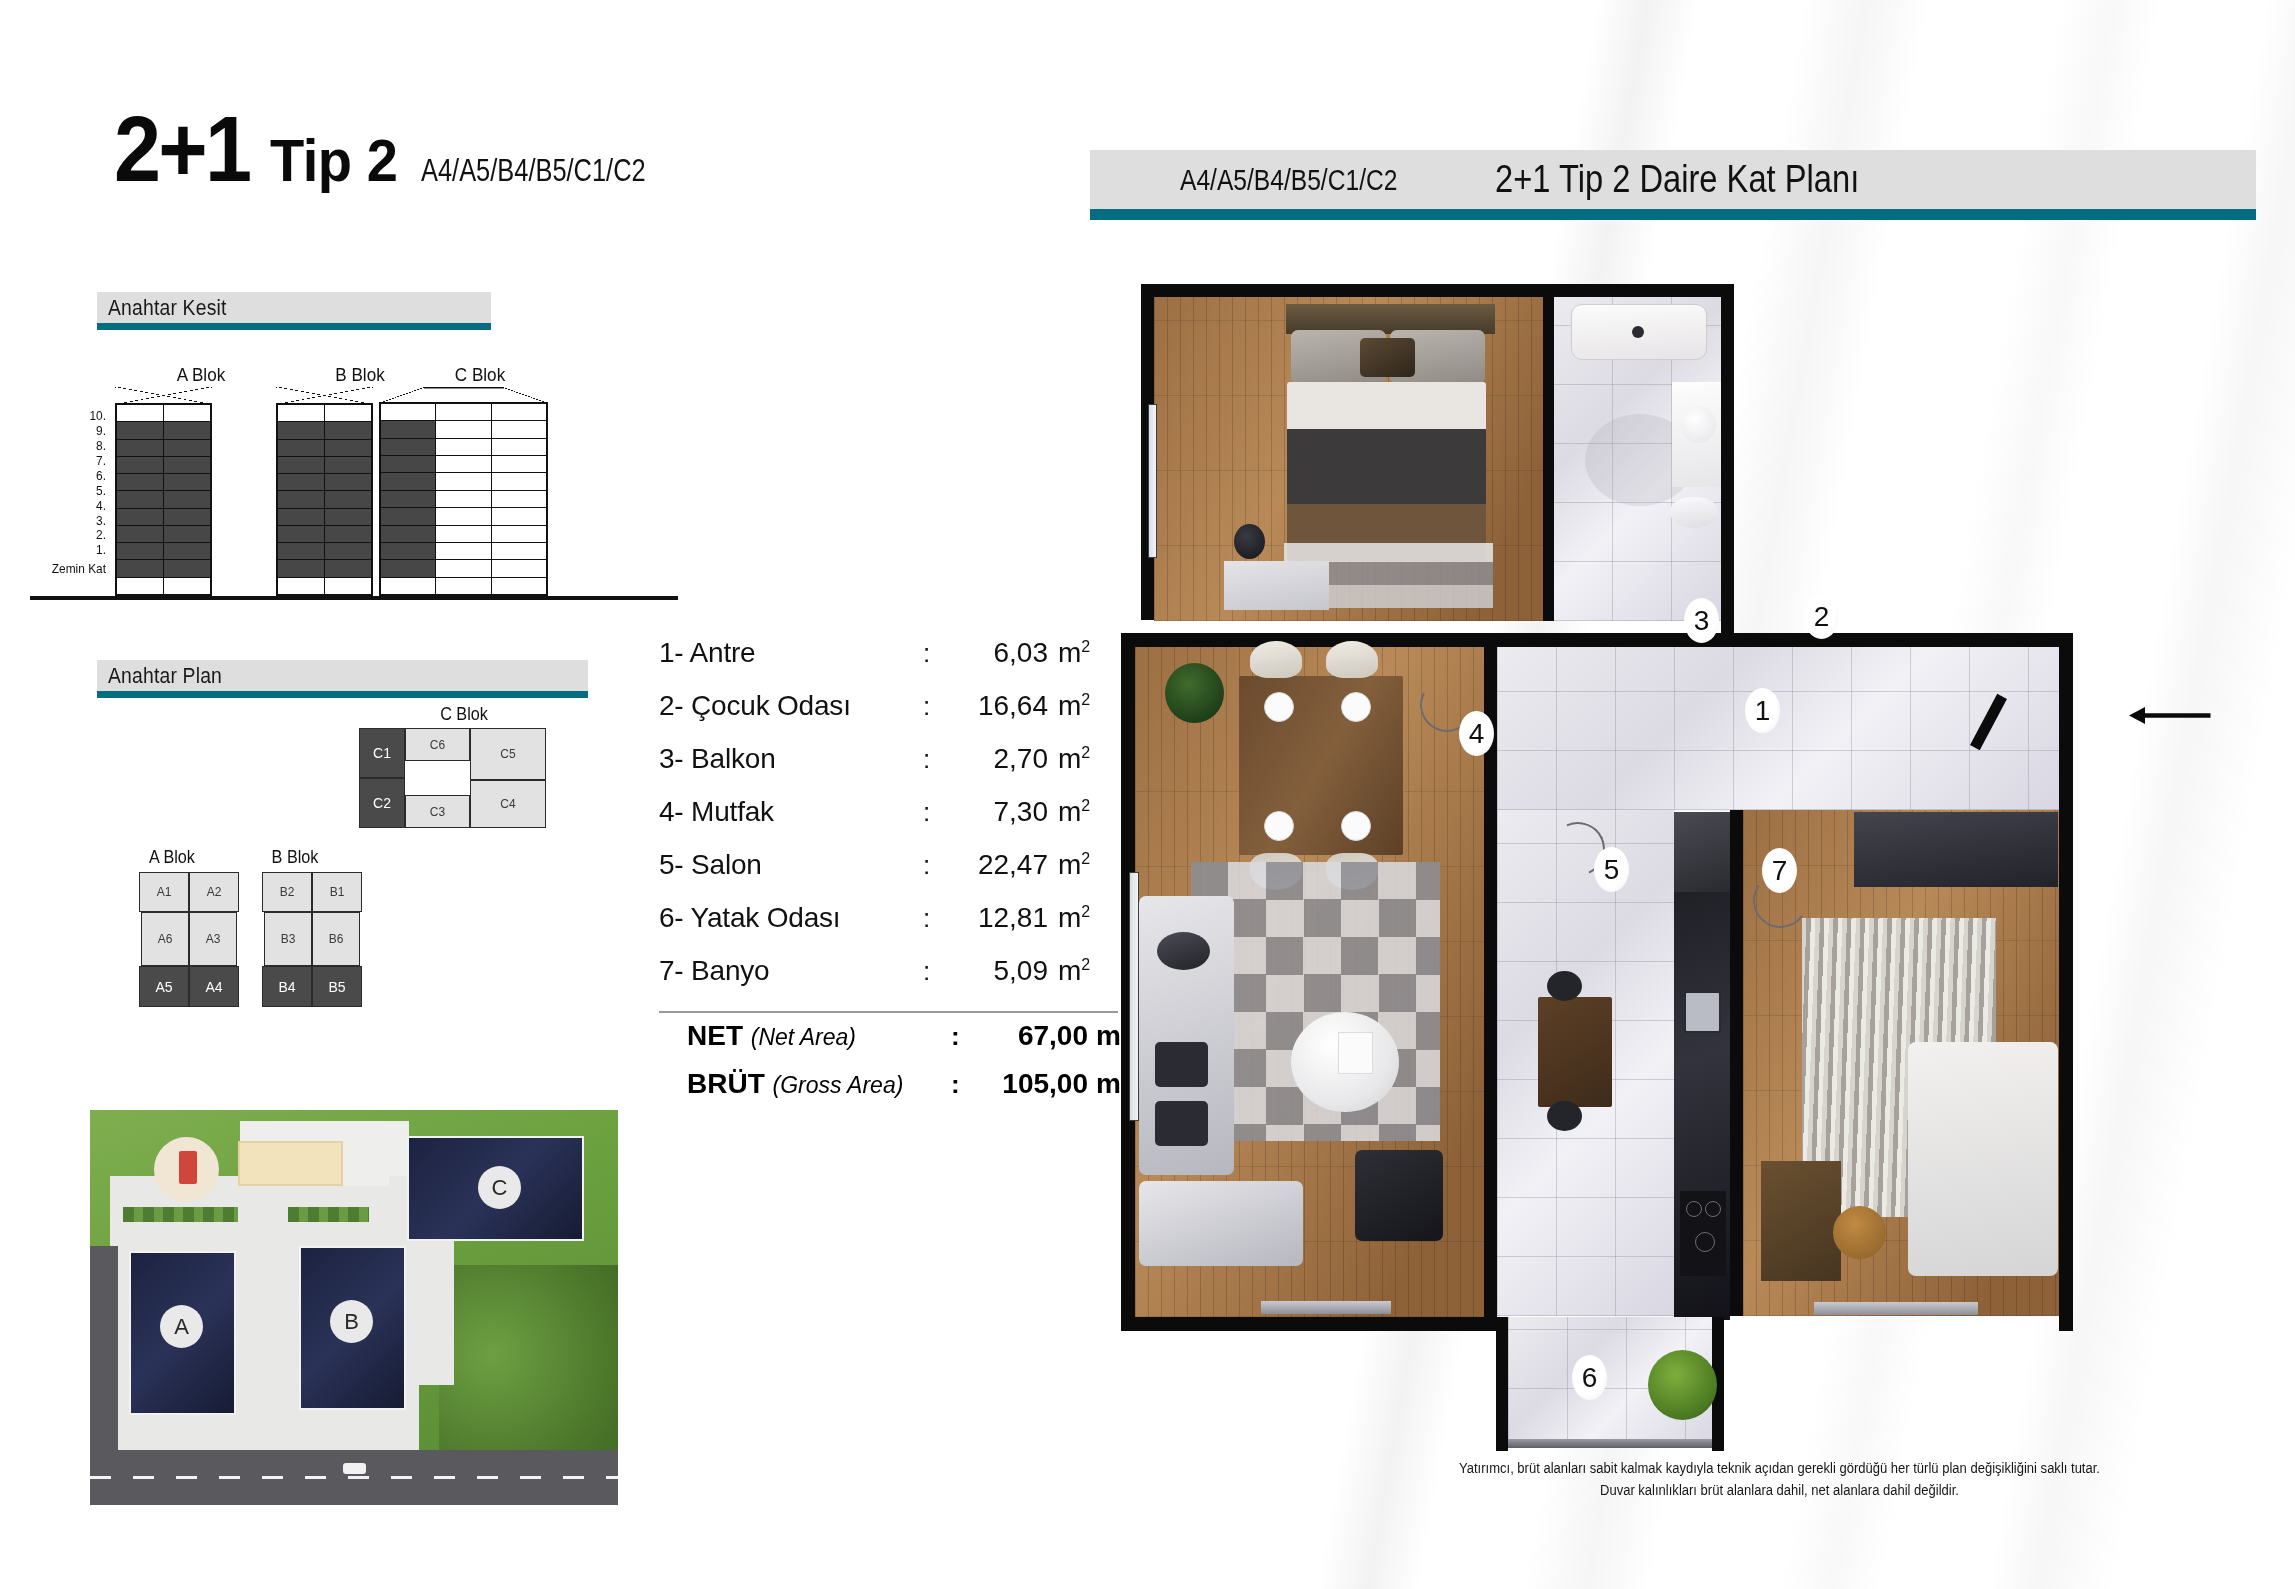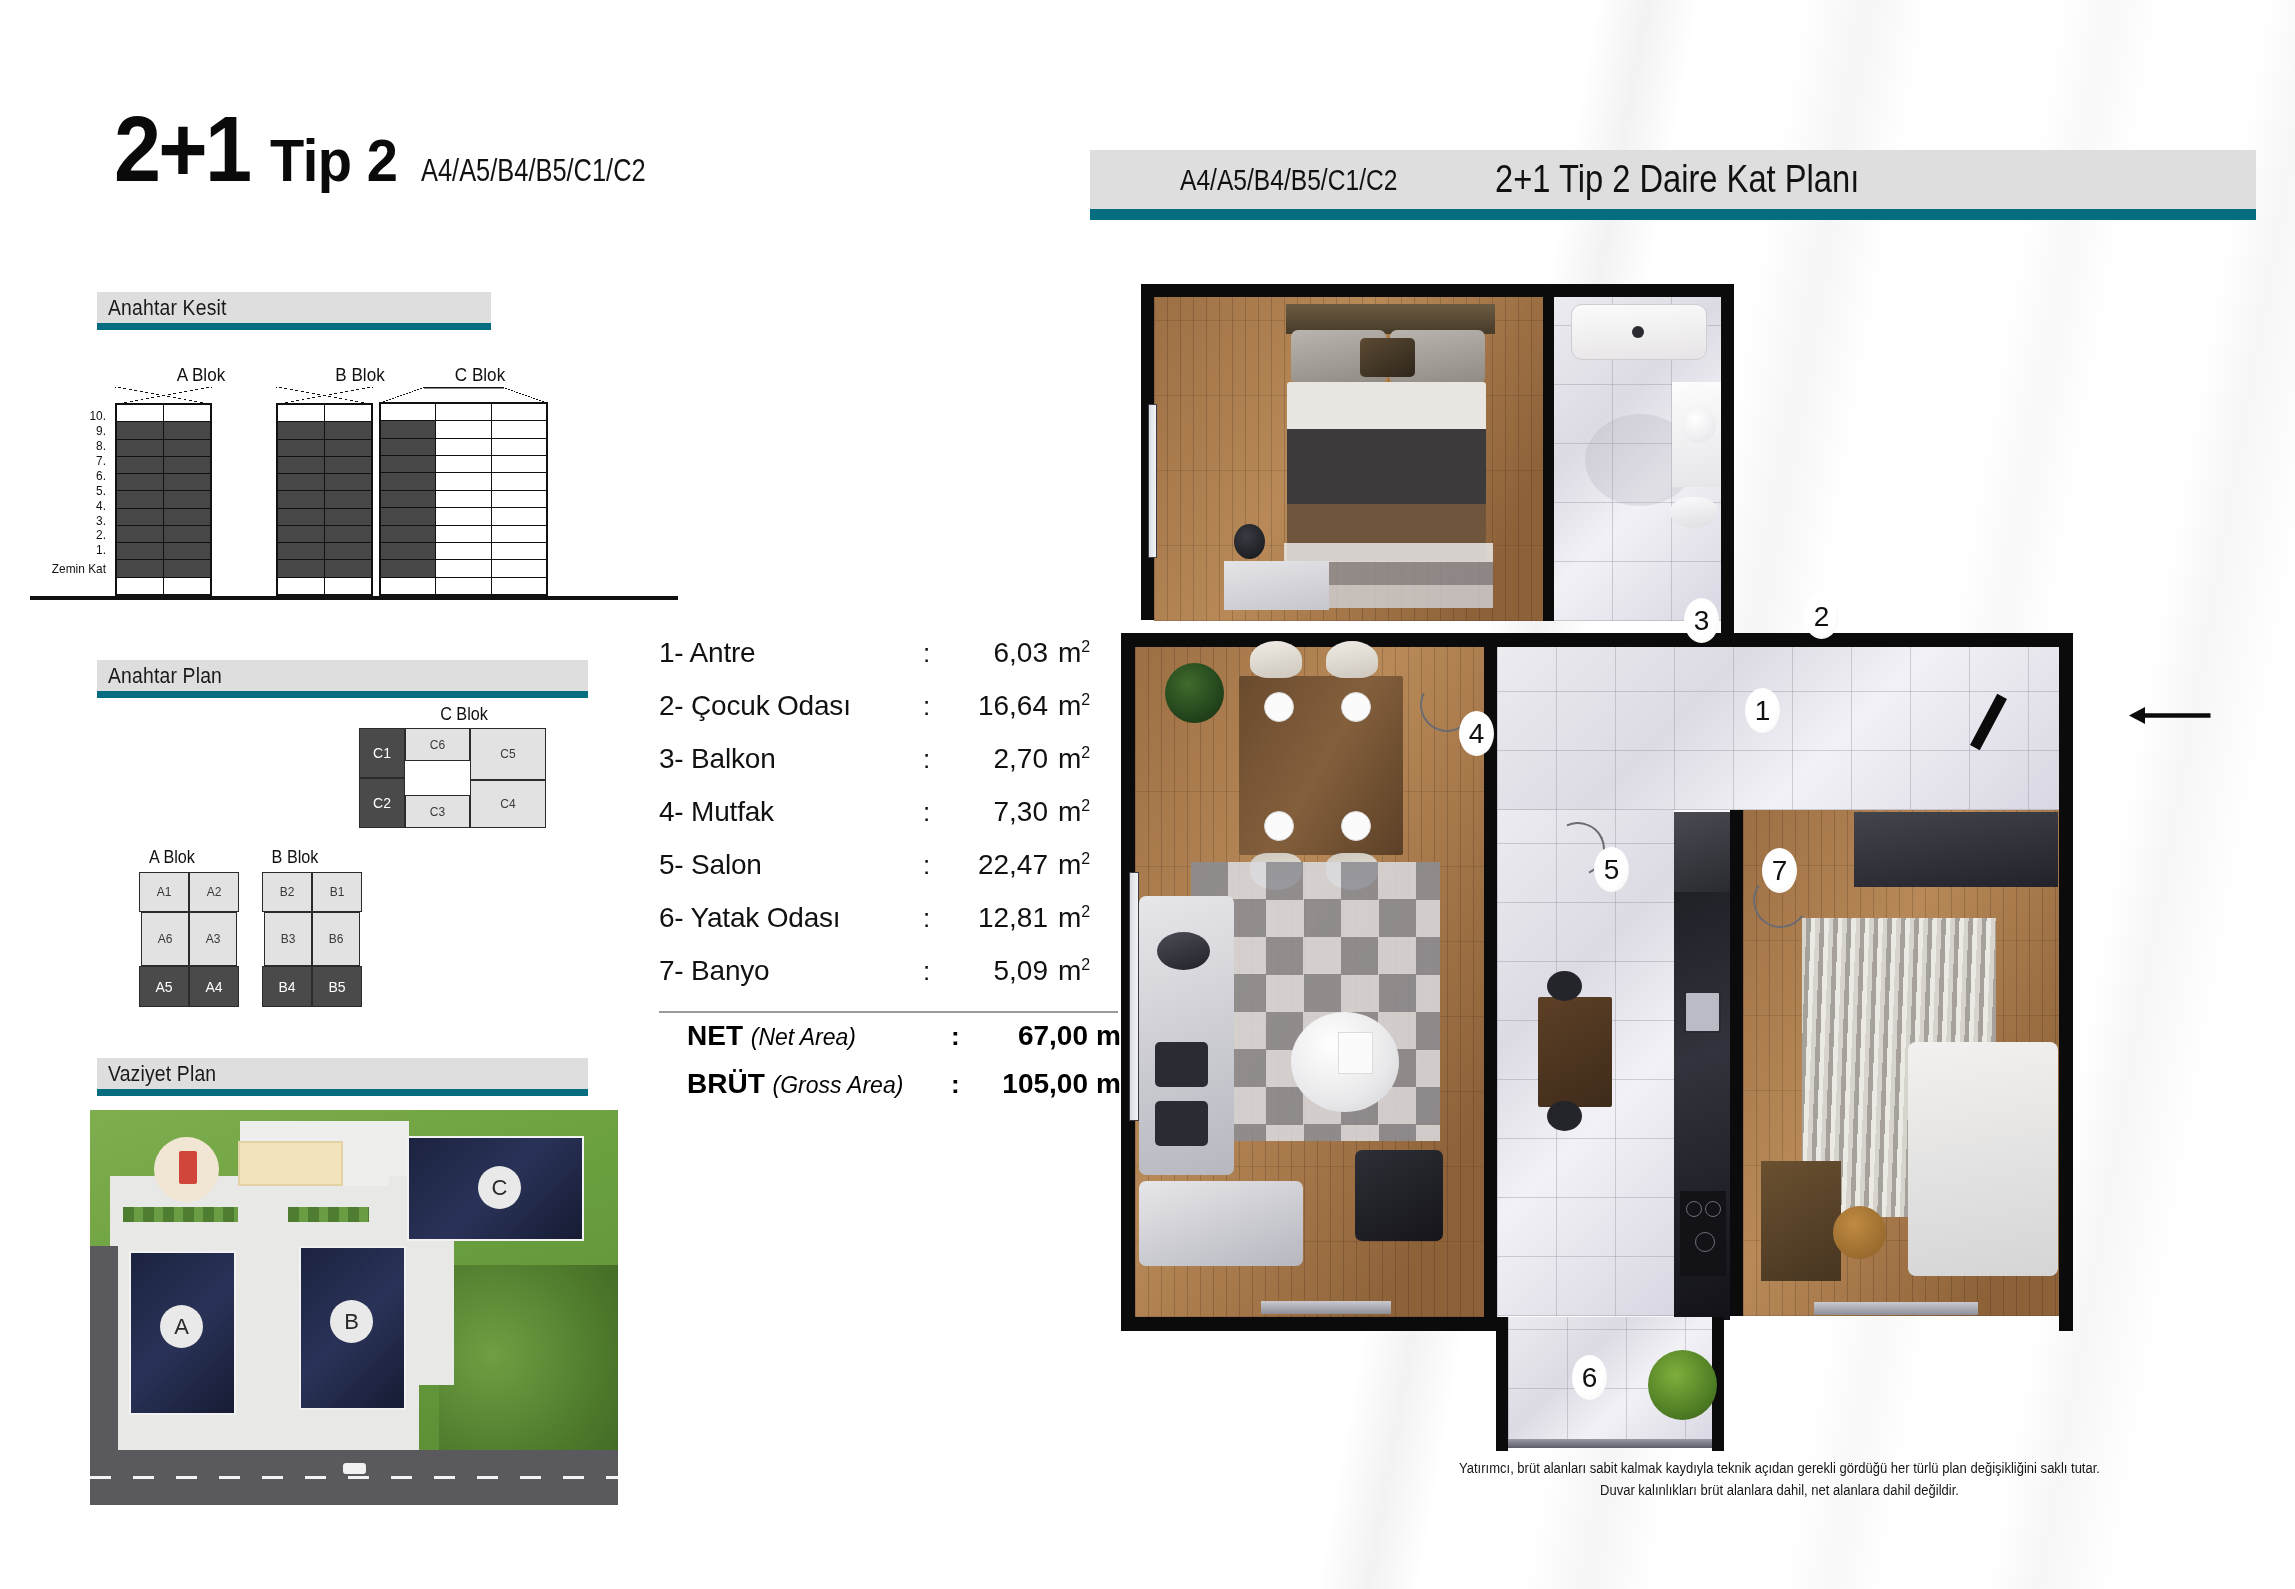--- a/index.html
+++ b/index.html
@@ -521,26 +521,20 @@
     <div style="position:absolute;left:172px;top:169px;width:105px;height:135px;">
       <div class="unit lite" style="left:0px;  top:0px;   width:50px;height:40px;">B2</div>
       <div class="unit lite" style="left:50px;top:0px;   width:50px;height:40px;">B1</div>
       <div class="unit lite" style="left:2px;  top:40px;  width:48px; height:54px;">B3</div>
       <div class="unit lite" style="left:50px;top:40px;  width:48px; height:54px;">B6</div>
       <div class="unit drk" style="left:0px;  top:94px; width:50px;height:41px;">B4</div>
       <div class="unit drk" style="left:50px;top:94px; width:50px;height:41px;">B5</div>
     </div>
   </div>
 
-  <div class="sec-head" style="left:97px;top:1058px;width:491px;">
-    <div class="bar">
-        <span>Vaziyet Plan</span>
-      </div>
-    <div class="rule"></div>
-  </div>
 
   <div id="vaziyet">
 
     <div class="vz-green" style="left:0;top:9px;width:528px;height:379px;
                 background:linear-gradient(160deg,#7fae4f,#6ba03f 40%,#588a33);"></div>
 
     <div class="vz-green" style="left:349px;top:164px;width:179px;height:224px;
                 background:radial-gradient(circle at 30% 40%, #6e9f43, #4e7a2c 60%, #3d6322);"></div>
 
     <div style="position:absolute;left:20px;top:75px;width:309px;height:279px;background:#e8e8e6;"></div>

